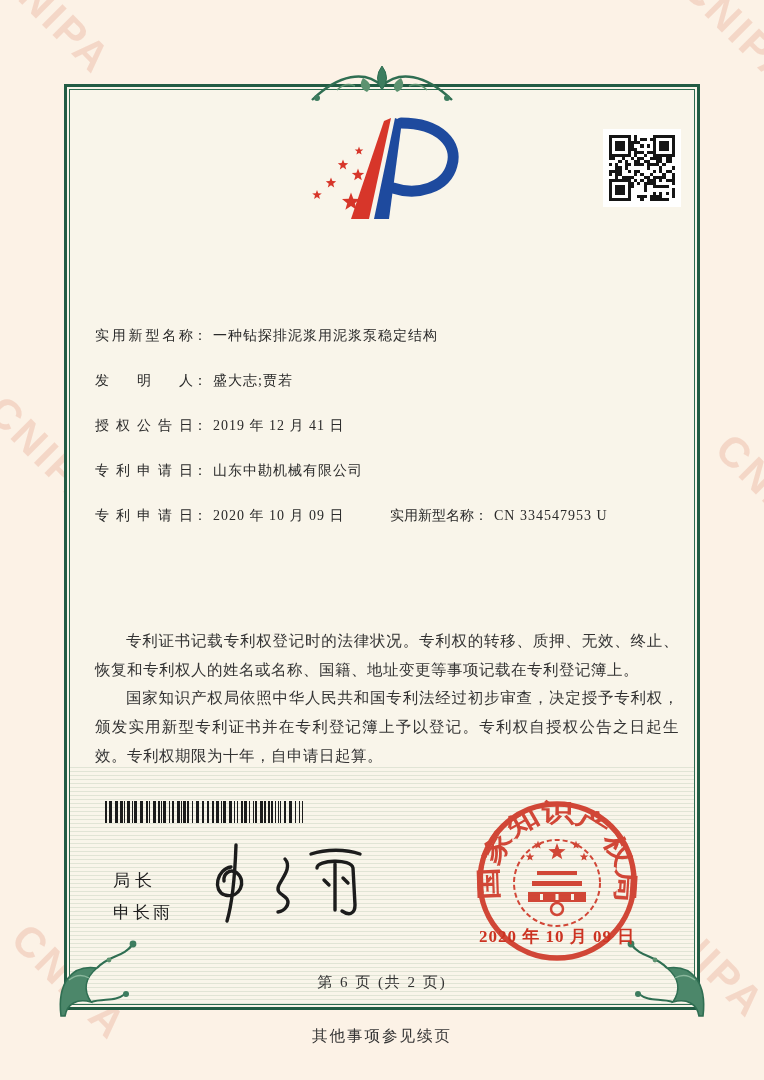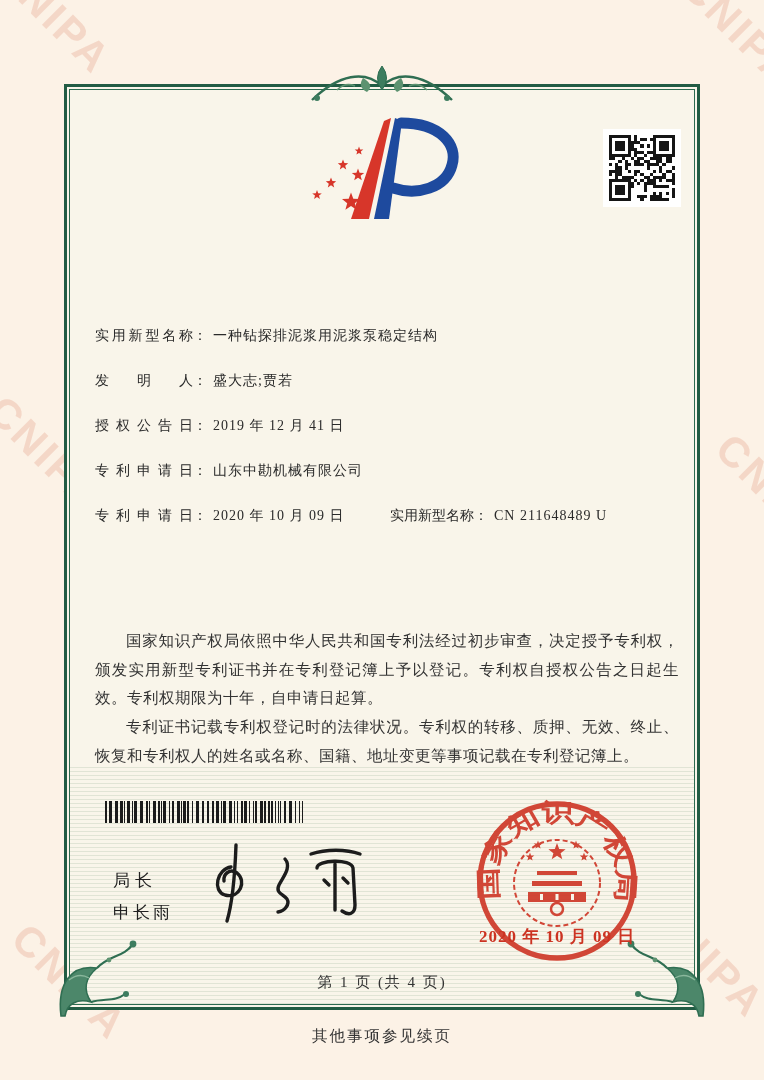--- a/index.html
+++ b/index.html
@@ -565,27 +565,27 @@
   </div>
 
 
   <div class="fields">
     <div class="frow"><span class="flabel">实用新型名称</span><span class="fcolon">：</span><span class="fvalue">一种钻探排泥浆用泥浆泵稳定结构</span></div>
     <div class="frow"><span class="flabel">发明人</span><span class="fcolon">：</span><span class="fvalue">盛大志;贾若</span></div>
     <div class="frow"><span class="flabel">授权公告日</span><span class="fcolon">：</span><span class="fvalue">2019 年 12 月 41 日</span></div>
     <div class="frow"><span class="flabel">专利申请日</span><span class="fcolon">：</span><span class="fvalue">山东中勘机械有限公司</span></div>
     <div class="frow">
       <span class="flabel">专利申请日</span><span class="fcolon">：</span><span class="fvalue">2020 年 10 月 09 日</span>
-      <span class="pair2"><span>实用新型名称</span><span>：</span><span class="fvalue">CN 211648489 U</span></span>
+      <span class="pair2"><span>实用新型名称</span><span>：</span><span class="fvalue">CN 334547953 U</span></span>
     </div>
   </div>
 
   <div class="paras">
+    <p>专利证书记载专利权登记时的法律状况。专利权的转移、质押、无效、终止、恢复和专利权人的姓名或名称、国籍、地址变更等事项记载在专利登记簿上。</p>
     <p>国家知识产权局依照中华人民共和国专利法经过初步审查，决定授予专利权，颁发实用新型专利证书并在专利登记簿上予以登记。专利权自授权公告之日起生效。专利权期限为十年，自申请日起算。</p>
-    <p>专利证书记载专利权登记时的法律状况。专利权的转移、质押、无效、终止、恢复和专利权人的姓名或名称、国籍、地址变更等事项记载在专利登记簿上。</p>
   </div>
 
   <div class="barcode" id="barcode">
       <div style="width: 2px; background: rgb(27, 27, 27);"></div>
       <div style="width: 2px; background: transparent;"></div>
       <div style="width: 3px; background: rgb(27, 27, 27);"></div>
       <div style="width: 3px; background: transparent;"></div>
       <div style="width: 3px; background: rgb(27, 27, 27);"></div>
       <div style="width: 2px; background: transparent;"></div>
       <div style="width: 3px; background: rgb(27, 27, 27);"></div>
@@ -719,16 +719,16 @@
     </g>
     <g fill="#f9f5ea">
       <rect x="69" y="99" width="3" height="6"></rect>
       <rect x="84.5" y="99" width="3" height="6"></rect>
       <rect x="100" y="99" width="3" height="6"></rect>
     </g>
     <circle cx="86" cy="88" r="43" fill="none" stroke="#cf3a2a" stroke-width="2" stroke-dasharray="5 3"></circle>
   </svg>
   <div class="seal-date">2020 年 10 月 09 日</div>
 
-  <div class="pagenum">第 1 页 (共 4 页)</div>
+  <div class="pagenum">第 6 页 (共 2 页)</div>
 </div>
 
 <div class="note">其他事项参见续页</div>
 
 </body></html>

